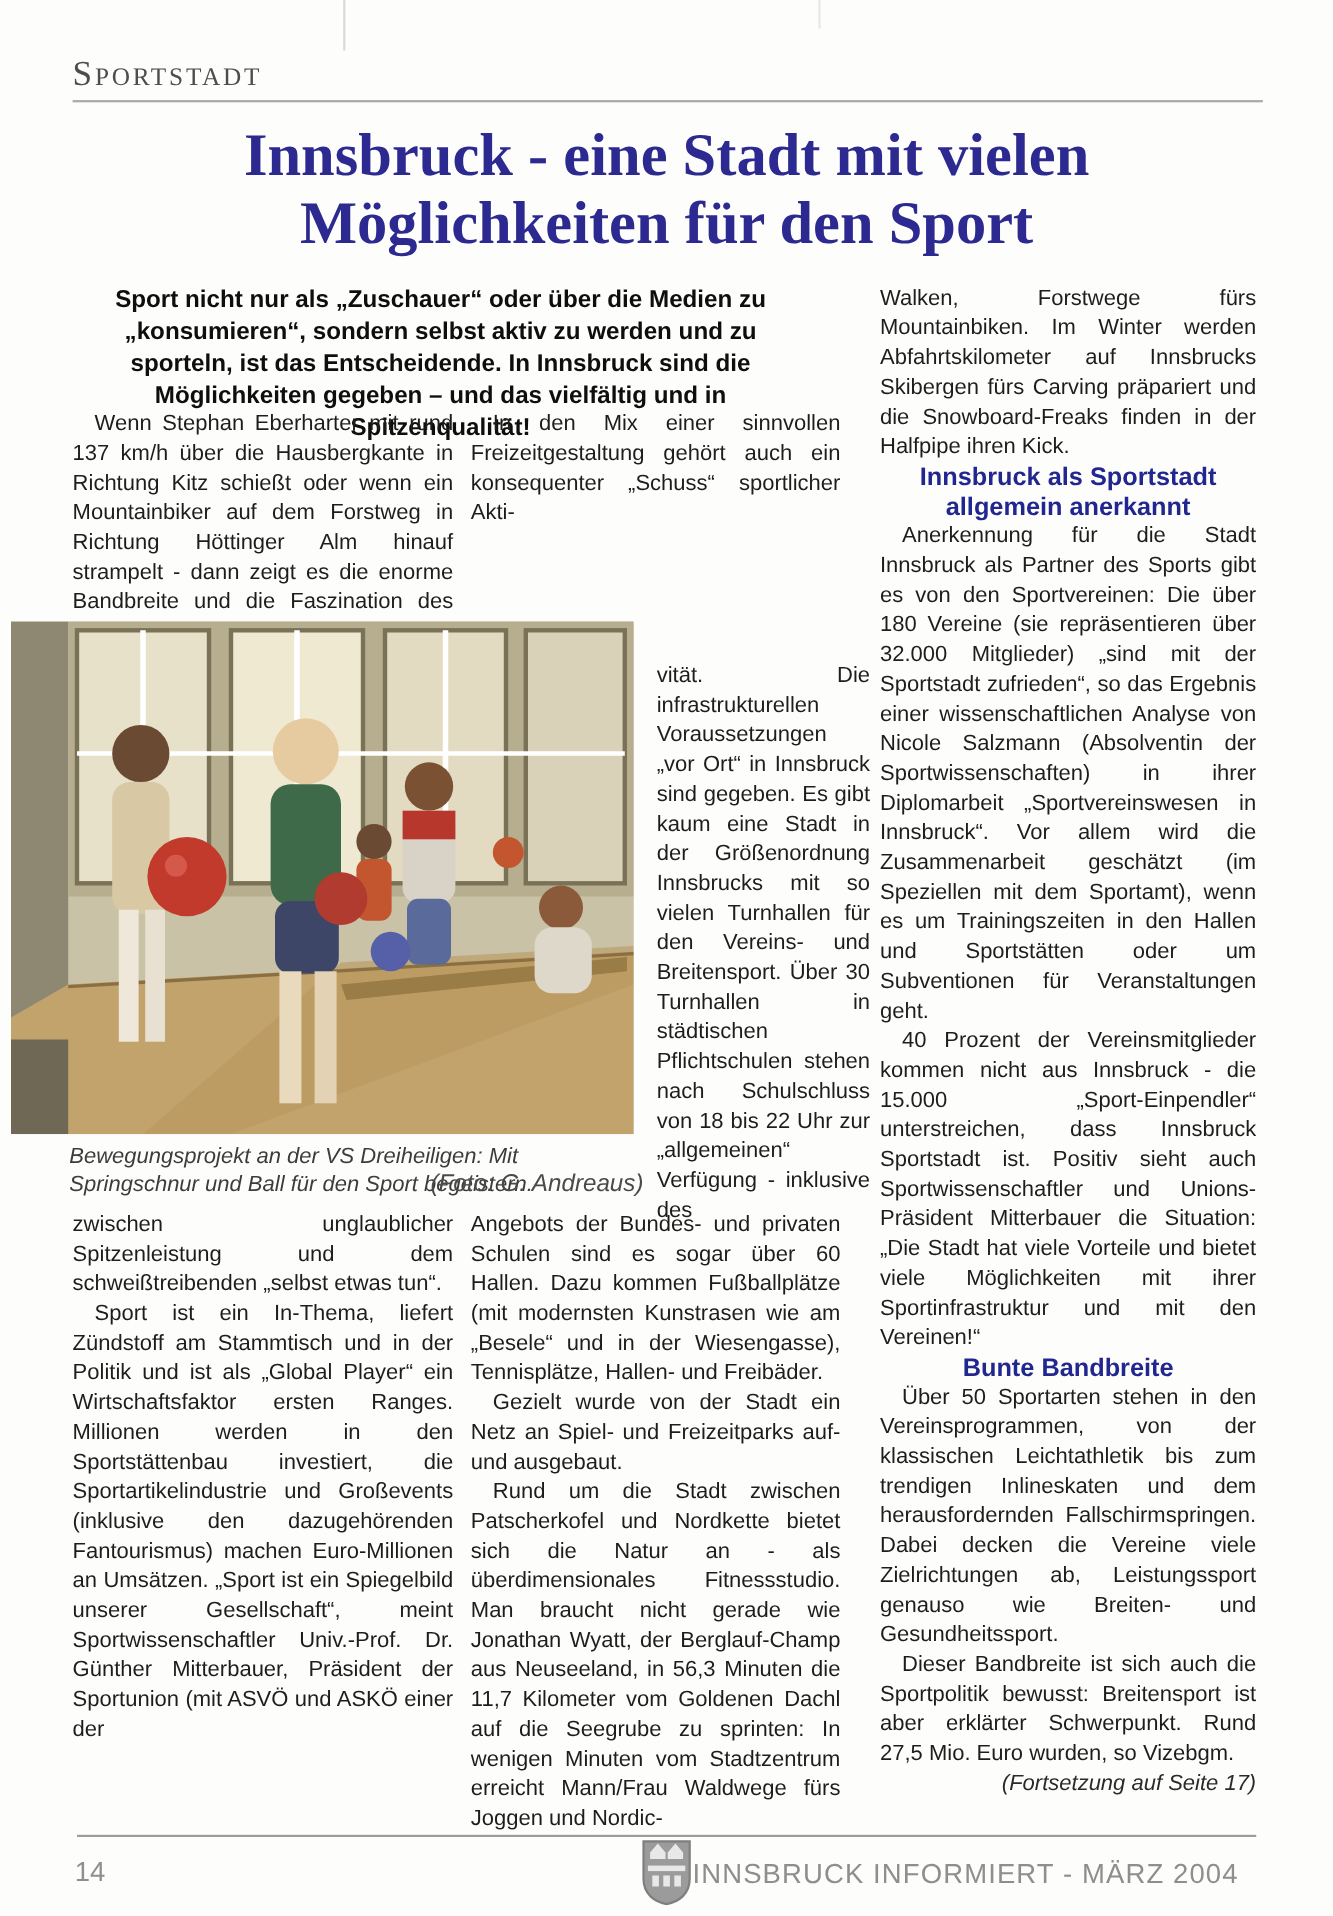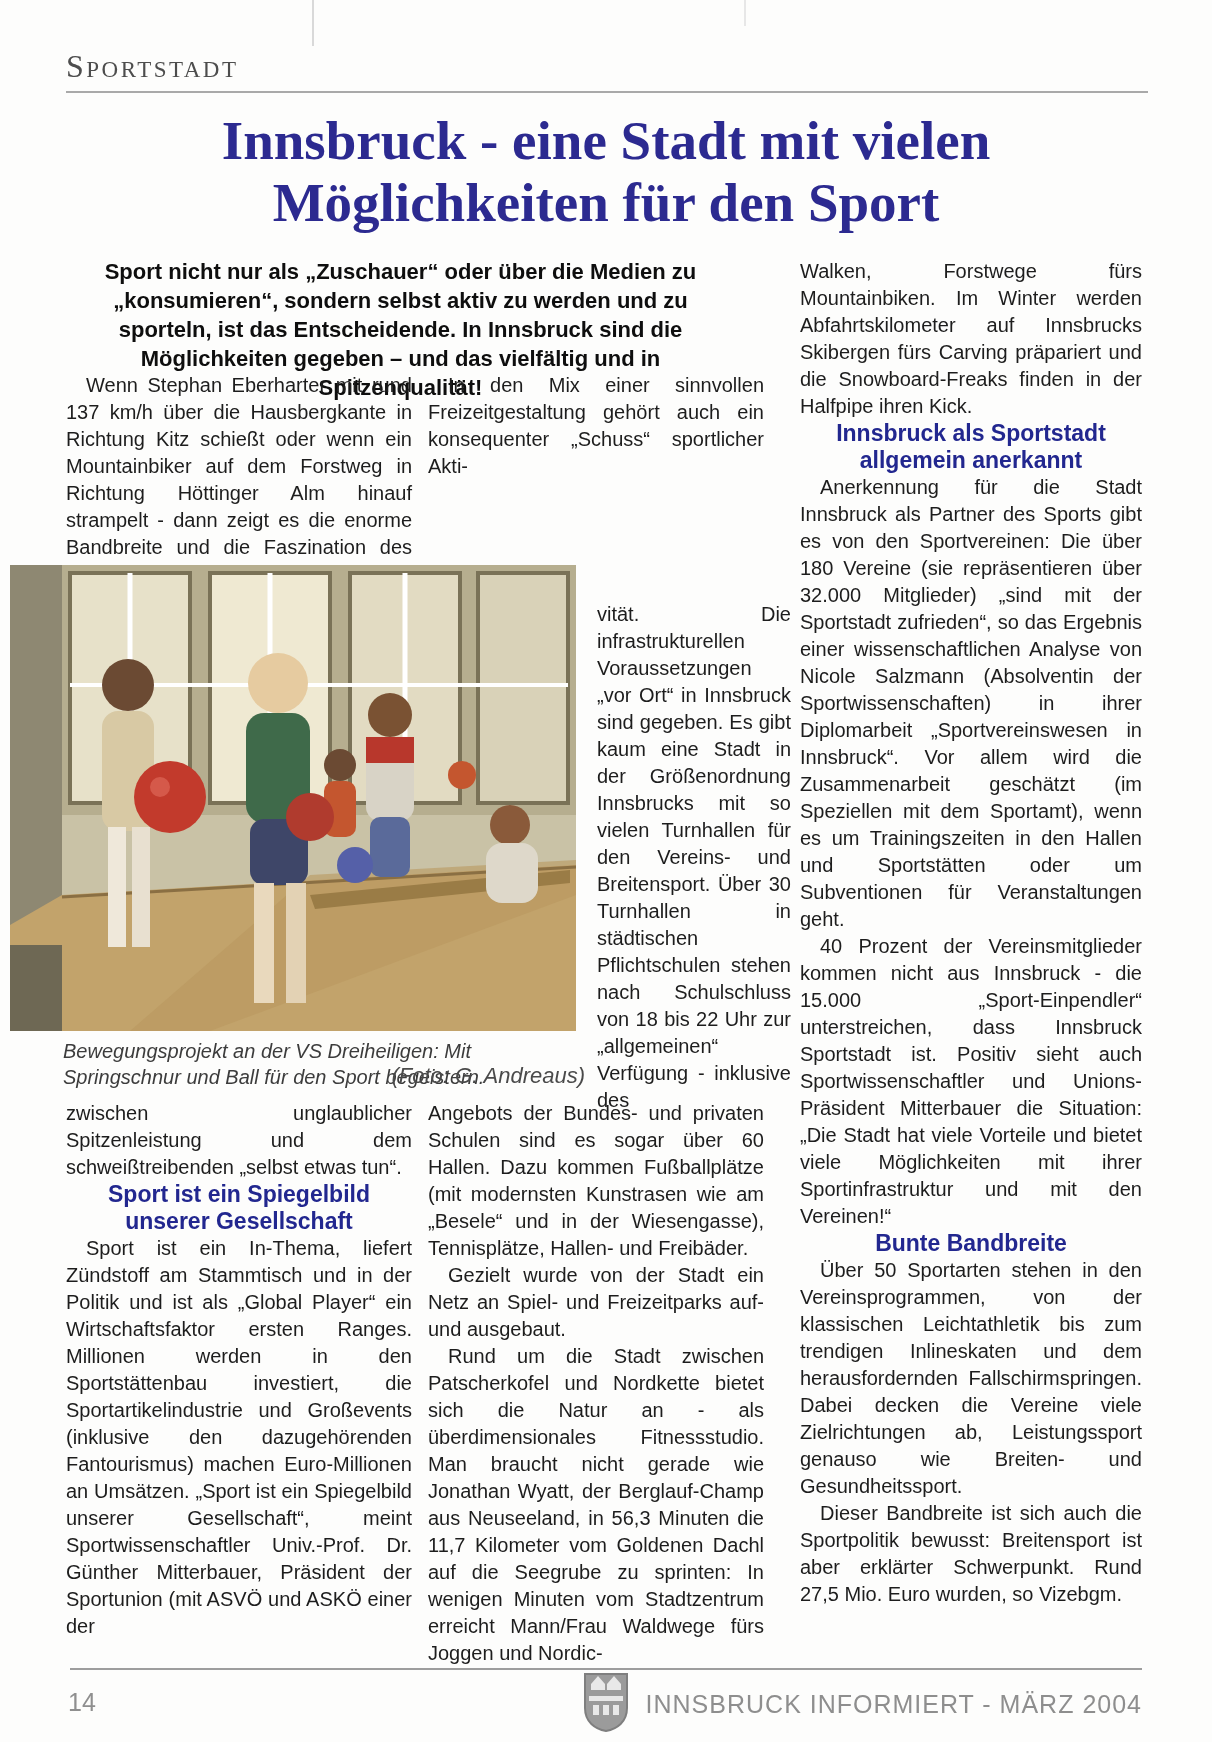--- a/index.html
+++ b/index.html
@@ -64,21 +64,21 @@
   
   #caption{
     position:absolute;left:63px;top:1038px;width:522px;
     font-style:italic;font-size:20px;line-height:26px;color:#3c3c3c;
   }
   #caption .credit{position:absolute;right:0;bottom:1px;font-size:22px;font-style:italic;color:#4a4a4a;}
 
   
   #footer-rule{position:absolute;left:70px;top:1668px;width:1072px;height:2px;background:#9d9d9d;}
   #page-number{position:absolute;left:68px;top:1688px;font-size:25px;color:#8f8f8f;}
-  #publication{position:absolute;right:70px;top:1690px;font-size:25px;letter-spacing:1px;color:#8e8e8e;text-align:right;}
+  #publication{position:absolute;right:86px;top:1690px;font-size:25px;letter-spacing:1px;color:#8e8e8e;text-align:right;}
   #footer-logo{position:absolute;left:583px;top:1672px;width:46px;height:60px;}
 </style>
 </head>
 <body>
 
 <div id="page">
 
   <div class="scan-mark" style="left:312px;top:0;width:2px;height:46px;"></div>
   <div class="scan-mark" style="left:744px;top:0;width:2px;height:26px;opacity:.6;"></div>
 
@@ -162,38 +162,38 @@
     </svg>
   </div>
 
   <div id="caption">
     <span>Bewegungsprojekt an der VS Dreiheiligen: Mit Springschnur und Ball für den Sport begeistern.</span>
     <span class="credit">(Foto: G. Andreaus)</span>
   </div>
 
   <div id="col1-bottom" class="body-col">
     <p>zwischen unglaublicher Spitzenleistung und dem schweißtreibenden „selbst etwas tun“.</p>
-    <p class="col-heading">Sport ist ein Spiegelbild unserer Gesellschaft</p>
     <p class="ind">Sport ist ein In-Thema, liefert Zündstoff am Stammtisch und in der Politik und ist als „Global Player“ ein Wirtschaftsfaktor ersten Ranges. Millionen werden in den Sportstättenbau investiert, die Sportartikelindustrie und Großevents (inklusive den dazugehörenden Fantourismus) machen Euro-Millionen an Umsätzen. „Sport ist ein Spiegelbild unserer Gesellschaft“, meint Sportwissenschaftler Univ.-Prof. Dr. Günther Mitterbauer, Präsident der Sportunion (mit ASVÖ und ASKÖ einer der</p>
   </div>
 
   <div id="col2-bottom" class="body-col">
     <p>Angebots der Bundes- und privaten Schulen sind es sogar über 60 Hallen. Dazu kommen Fußballplätze (mit modernsten Kunstrasen wie am „Besele“ und in der Wiesengasse), Tennisplätze, Hallen- und Freibäder.</p>
     <p class="ind">Gezielt wurde von der Stadt ein Netz an Spiel- und Freizeitparks auf- und ausgebaut.</p>
     <p class="ind">Rund um die Stadt zwischen Patscherkofel und Nordkette bietet sich die Natur an - als überdimensionales Fitnessstudio. Man braucht nicht gerade wie Jonathan Wyatt, der Berglauf-Champ aus Neuseeland, in 56,3 Minuten die 11,7 Kilometer vom Goldenen Dachl auf die Seegrube zu sprinten: In wenigen Minuten vom Stadtzentrum erreicht Mann/Frau Waldwege fürs Joggen und Nordic-</p>
   </div>
 
   <div id="col3" class="body-col">
     <p>Walken, Forstwege fürs Mountainbiken. Im Winter werden Abfahrtskilometer auf Innsbrucks Skibergen fürs Carving präpariert und die Snowboard-Freaks finden in der Halfpipe ihren Kick.</p>
     <p class="col-heading">Innsbruck als Sportstadt allgemein anerkannt</p>
     <p class="ind">Anerkennung für die Stadt Innsbruck als Partner des Sports gibt es von den Sportvereinen: Die über 180 Vereine (sie repräsentieren über 32.000 Mitglieder) „sind mit der Sportstadt zufrieden“, so das Ergebnis einer wissenschaftlichen Analyse von Nicole Salzmann (Absolventin der Sportwissenschaften) in ihrer Diplomarbeit „Sportvereinswesen in Innsbruck“. Vor allem wird die Zusammenarbeit geschätzt (im Speziellen mit dem Sportamt), wenn es um Trainingszeiten in den Hallen und Sportstätten oder um Subventionen für Veranstaltungen geht.</p>
     <p class="ind">40 Prozent der Vereinsmitglieder kommen nicht aus Innsbruck - die 15.000 „Sport-Einpendler“ unterstreichen, dass Innsbruck Sportstadt ist. Positiv sieht auch Sportwissenschaftler und Unions-Präsident Mitterbauer die Situation: „Die Stadt hat viele Vorteile und bietet viele Möglichkeiten mit ihrer Sportinfrastruktur und mit den Vereinen!“</p>
     <p class="col-heading">Bunte Bandbreite</p>
     <p class="ind">Über 50 Sportarten stehen in den Vereinsprogrammen, von der klassischen Leichtathletik bis zum trendigen Inlineskaten und dem herausfordernden Fallschirmspringen. Dabei decken die Vereine viele Zielrichtungen ab, Leistungssport genauso wie Breiten- und Gesundheitssport.</p>
     <p class="ind">Dieser Bandbreite ist sich auch die Sportpolitik bewusst: Breitensport ist aber erklärter Schwerpunkt. Rund 27,5 Mio. Euro wurden, so Vizebgm.</p>
+    <p class="continuation-note">(Fortsetzung auf Seite 17)</p>
   </div>
 
   <div id="footer-rule"></div>
   <div id="page-number">14</div>
 
   <svg id="footer-logo" viewBox="0 0 46 60">
     <path d="M2 2 H44 V36 C44 50 34 57 23 59 C12 57 2 50 2 36 Z" fill="#9b9b9b" stroke="#7f7f7f" stroke-width="2"></path>
     <g fill="#e8e8e8">
       <path d="M8 12 l7-8 7 8 v6 H8 Z"></path>
       <path d="M24 12 l7-8 7 8 v6 H24 Z"></path>

